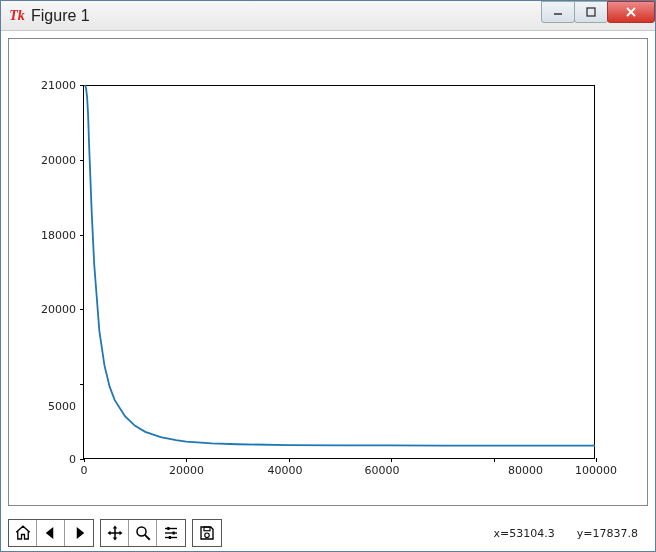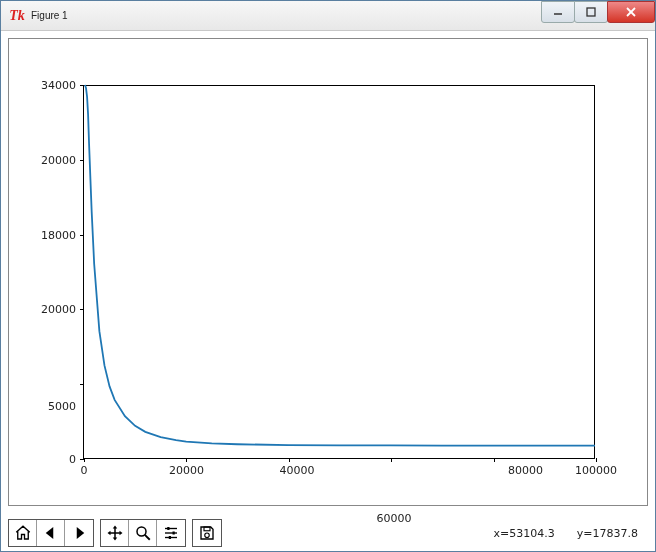--- a/index.html
+++ b/index.html
@@ -26,21 +26,21 @@
     width: 16px; height: 16px;
     font-family: serif;
     font-style: italic;
     font-weight: bold;
     color: #d22;
     font-size: 14px;
     line-height: 16px;
     text-align: center;
     margin-right: 6px;
   }
-  .title-text { color: #222; font-size: 10px; }
+  .title-text { color: #222; font-size: 16px; }
   .win-buttons {
     position: absolute;
     right: 0; top: 0;
     display: flex;
     height: 22px;
   }
   .win-btn {
     width: 34px; height: 22px;
     border: 1px solid #9aa;
     background: linear-gradient(to bottom, #f0f4f8, #d8e0e8);
@@ -169,29 +169,29 @@
     <div class="ytick" style="top: 374px;">0</div>
         <div class="tick-mark-y" style="top: 374px;"></div>
         <div class="ytick" style="top: 299.2px; margin-top: 22px;">5000</div>
         <div class="tick-mark-y" style="top: 299.2px;"></div>
         <div class="ytick" style="top: 224.4px;">20000</div>
         <div class="tick-mark-y" style="top: 224.4px;"></div>
         <div class="ytick" style="top: 149.6px;">18000</div>
         <div class="tick-mark-y" style="top: 149.6px;"></div>
         <div class="ytick" style="top: 74.8px;">20000</div>
         <div class="tick-mark-y" style="top: 74.8px;"></div>
-        <div class="ytick" style="top: 0px;">34000</div>
+        <div class="ytick" style="top: 0px;">21000</div>
         <div class="tick-mark-y" style="top: 0px;"></div>
         <div class="xtick" style="left: 0px;">0</div>
         <div class="tick-mark-x" style="left: 0px;"></div>
         <div class="xtick" style="left: 102.4px;">20000</div>
         <div class="tick-mark-x" style="left: 102.4px;"></div>
-        <div class="xtick" style="left: 213px;">40000</div>
+        <div class="xtick" style="left: 201px;">40000</div>
         <div class="tick-mark-x" style="left: 204.8px;"></div>
-        <div class="xtick" style="left: 310px; margin-top: 48px;">60000</div>
+        <div class="xtick" style="left: 298px;">60000</div>
         <div class="tick-mark-x" style="left: 307.2px;"></div>
         <div class="xtick" style="left: 409.6px; margin-left: 32px;">80000</div>
         <div class="tick-mark-x" style="left: 409.6px;"></div>
         <div class="xtick" style="left: 512px;">100000</div>
         <div class="tick-mark-x" style="left: 512px;"></div>
       </div>
   </div>
 
   <div class="toolbar">
     <div class="tool-group">

